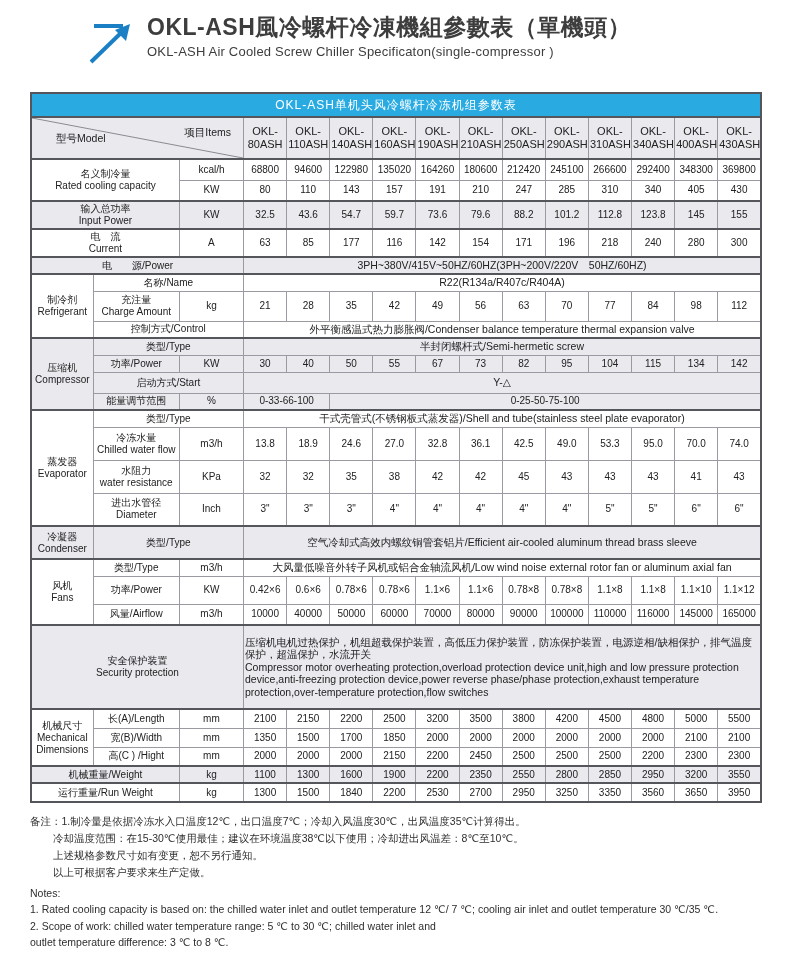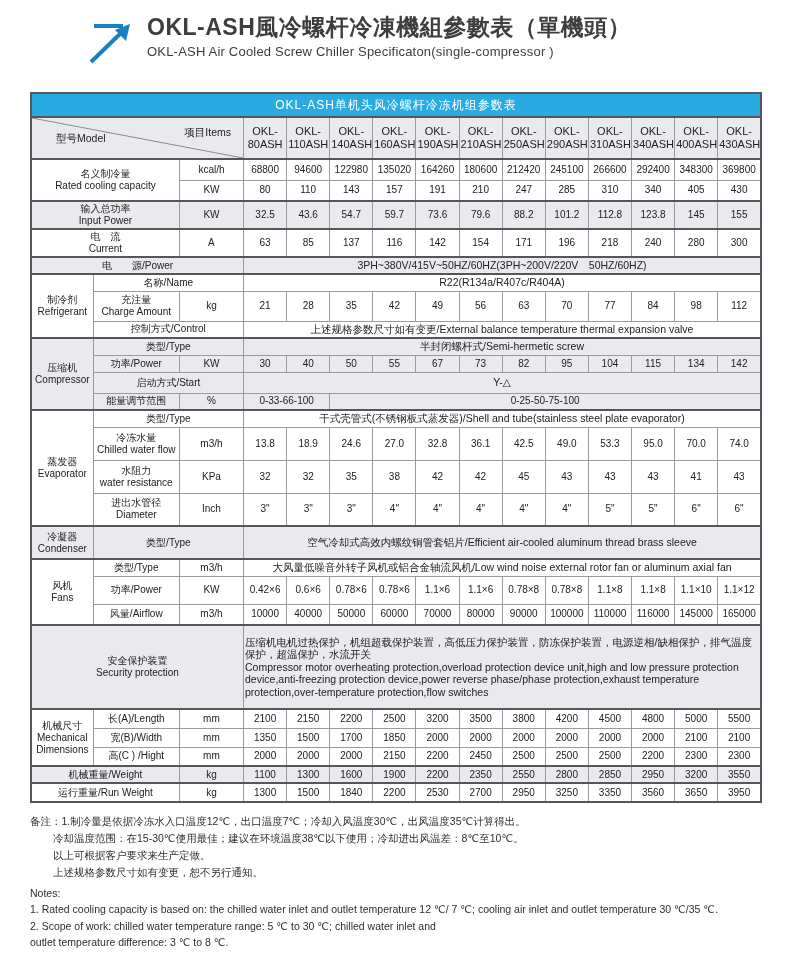--- a/index.html
+++ b/index.html
@@ -174,21 +174,21 @@
           <td class="val">145</td>
           <td class="val">155</td>
         </tr>
 
       <tr class="sb rh28">
         <td class="lbl" colspan="2">电　流
 Current</td>
         <td class="unit">A</td>
       <td class="val">63</td>
           <td class="val">85</td>
-          <td class="val">137</td>
+          <td class="val">177</td>
           <td class="val">116</td>
           <td class="val">142</td>
           <td class="val">154</td>
           <td class="val">171</td>
           <td class="val">196</td>
           <td class="val">218</td>
           <td class="val">240</td>
           <td class="val">280</td>
           <td class="val">300</td>
         </tr>
@@ -216,21 +216,21 @@
           <td class="val">56</td>
           <td class="val">63</td>
           <td class="val">70</td>
           <td class="val">77</td>
           <td class="val">84</td>
           <td class="val">98</td>
           <td class="val">112</td>
         </tr>
       <tr class="rh16">
         <td class="lbl" colspan="2">控制方式/Control</td>
-        <td class="span" colspan="12">上述规格参数尺寸如有变更/External balance temperature thermal expansion valve</td>
+        <td class="span" colspan="12">外平衡感温式热力膨胀阀/Condenser balance temperature thermal expansion valve</td>
       </tr>
 
       <tr class="g sb rh16">
         <td class="sec" rowspan="4">压缩机
 Compressor</td>
         <td class="lbl" colspan="2">类型/Type</td>
         <td class="span" colspan="12">半封闭螺杆式/Semi-hermetic screw</td>
       </tr>
       <tr class="g rh16">
         <td class="lbl">功率/Power</td>
@@ -456,22 +456,22 @@
           <td class="val">3950</td>
         </tr>
 
     </tbody>
   </table>
 
   <div class="notes">
     <div class="cn-notes">
         <div class="cn-line cn-line-0">备注：1.制冷量是依据冷冻水入口温度12℃，出口温度7℃；冷却入风温度30℃，出风温度35℃计算得出。</div>
         <div class="cn-line cn-line-2">冷却温度范围：在15-30℃使用最佳；建议在环境温度38℃以下使用；冷却进出风温差：8℃至10℃。</div>
+        <div class="cn-line cn-line-4">上述规格参数尺寸如有变更，恕不另行通知。</div>
         <div class="cn-line cn-line-3">以上可根据客户要求来生产定做。</div>
-        <div class="cn-line cn-line-4">上述规格参数尺寸如有变更，恕不另行通知。</div>
       </div>
     <div class="en-notes">
         <div class="en-line en-line-0">Notes:</div>
         <div class="en-line en-line-1">1. Rated cooling capacity is based on: the chilled water inlet and outlet temperature 12 ℃/ 7 ℃; cooling air inlet and outlet temperature 30 ℃/35 ℃.</div>
         <div class="en-line en-line-2">2. Scope of work: chilled water temperature range: 5 ℃ to 30 ℃; chilled water inlet and</div>
         <div class="en-line en-line-3">outlet temperature difference: 3 ℃ to 8 ℃.</div>
       </div>
   </div>
 
 </div>

